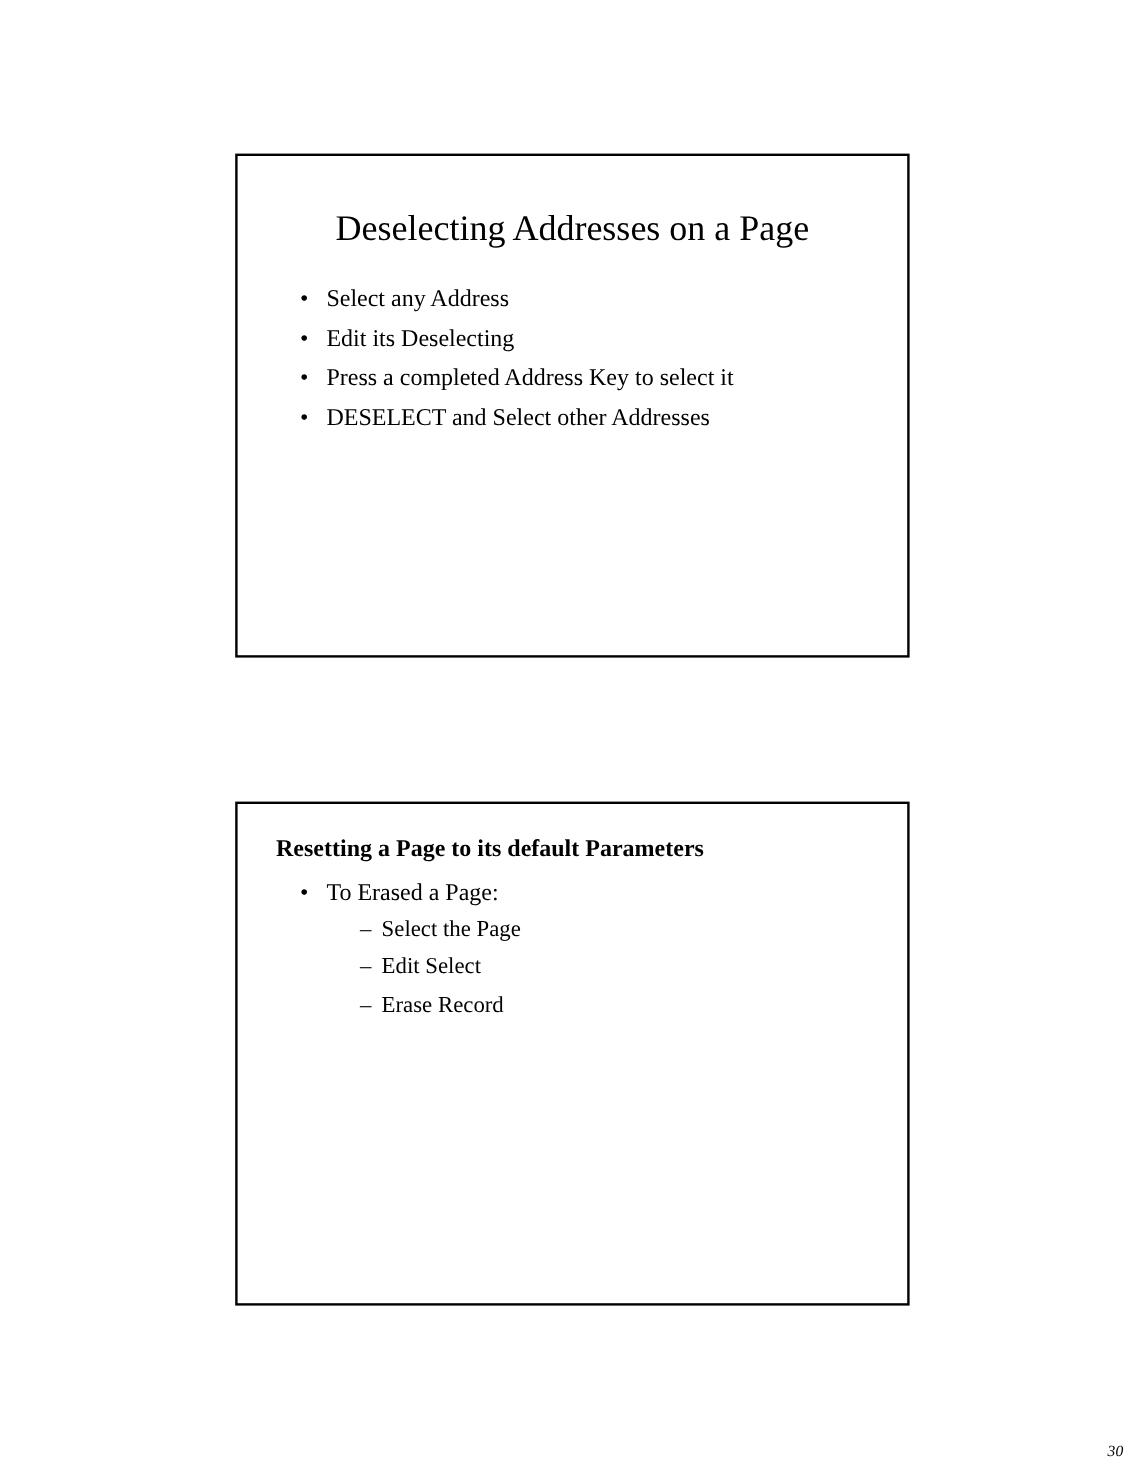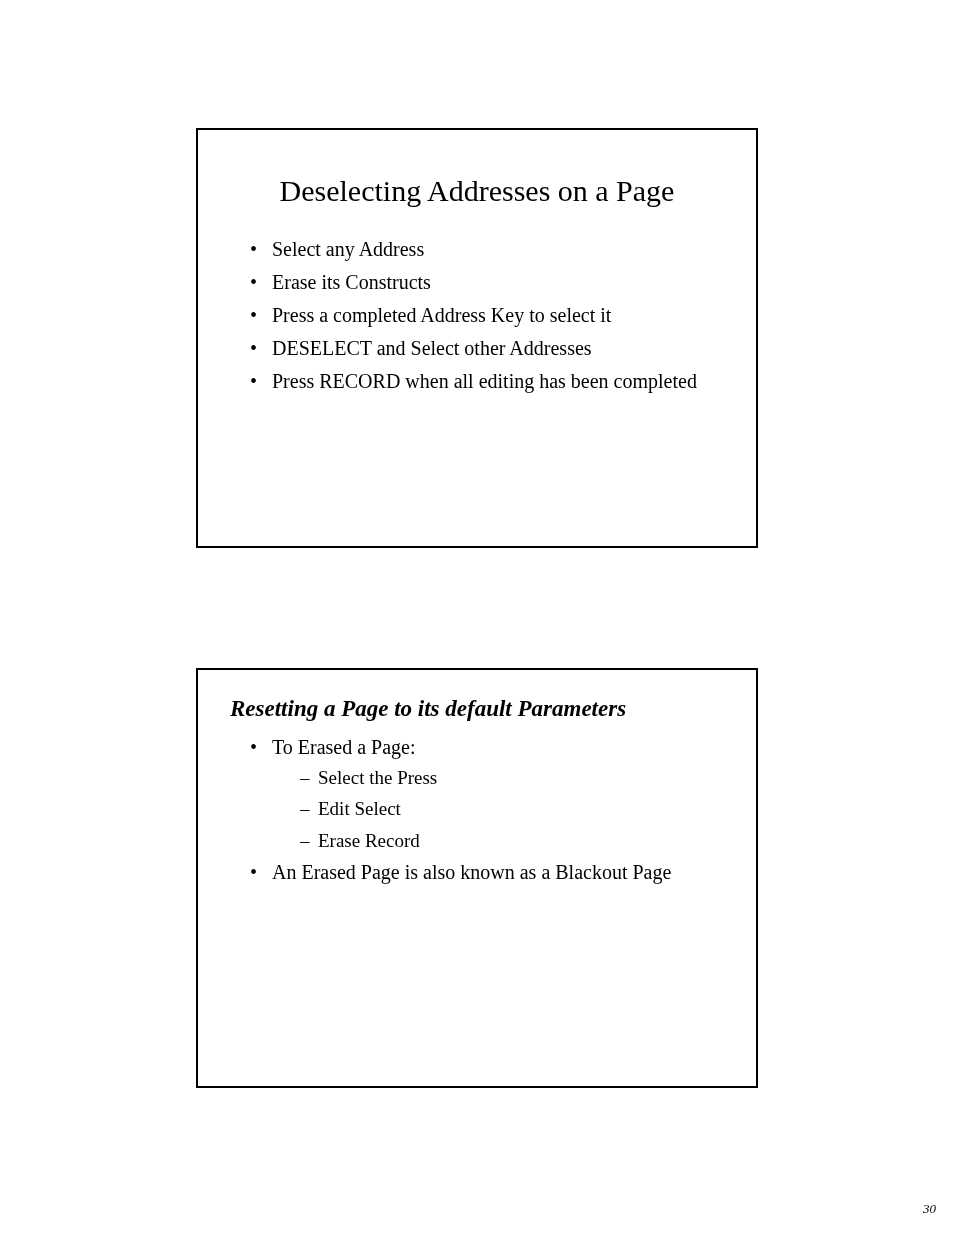--- a/index.html
+++ b/index.html
@@ -16,23 +16,22 @@
   .slide-top { top: 128px; height: 420px; }
   .slide-bottom { top: 668px; height: 420px; }
   .slide-title {
     font-size: 30px;
     font-weight: 400;
     text-align: center;
     margin-top: 18px;
     margin-bottom: 26px;
   }
   .subtitle {
-    font-size: 23px;
+    font-size: 20px;
     font-weight: bold;
-    font-style: italic;
     margin: 0 0 10px 2px;
   }
   ul.bullets {
     list-style: none;
     padding-left: 22px;
     font-size: 20px;
     line-height: 1.55;
   }
   ul.bullets > li { position: relative; padding-left: 22px; margin-bottom: 2px; }
   ul.bullets > li::before {
@@ -65,37 +64,35 @@
 </style>
 </head>
 <body>
 
 <div class="page">
 
   <div class="slide slide-top">
     <div class="slide-title">Deselecting Addresses on a Page</div>
     <ul class="bullets">
       <li>Select any Address</li>
-      <li>Erase its Constructs</li>
+      <li>Edit its Deselecting</li>
       <li>Press a completed Address Key to select it</li>
       <li>DESELECT and Select other Addresses</li>
-      <li>Press RECORD when all editing has been completed</li>
     </ul>
   </div>
 
   <div class="slide slide-bottom">
     <div class="subtitle">Resetting a Page to its default Parameters</div>
     <ul class="bullets">
       <li>
         <span>To Erased a Page:</span>
         <ul class="dashes">
-          <li>Select the Press</li>
+          <li>Select the Page</li>
           <li>Edit Select</li>
           <li>Erase Record</li>
         </ul>
       </li>
-      <li>An Erased Page is also known as a Blackout Page</li>
     </ul>
   </div>
 
   <div class="page-number">30</div>
 
 </div>
 
 </body></html>

